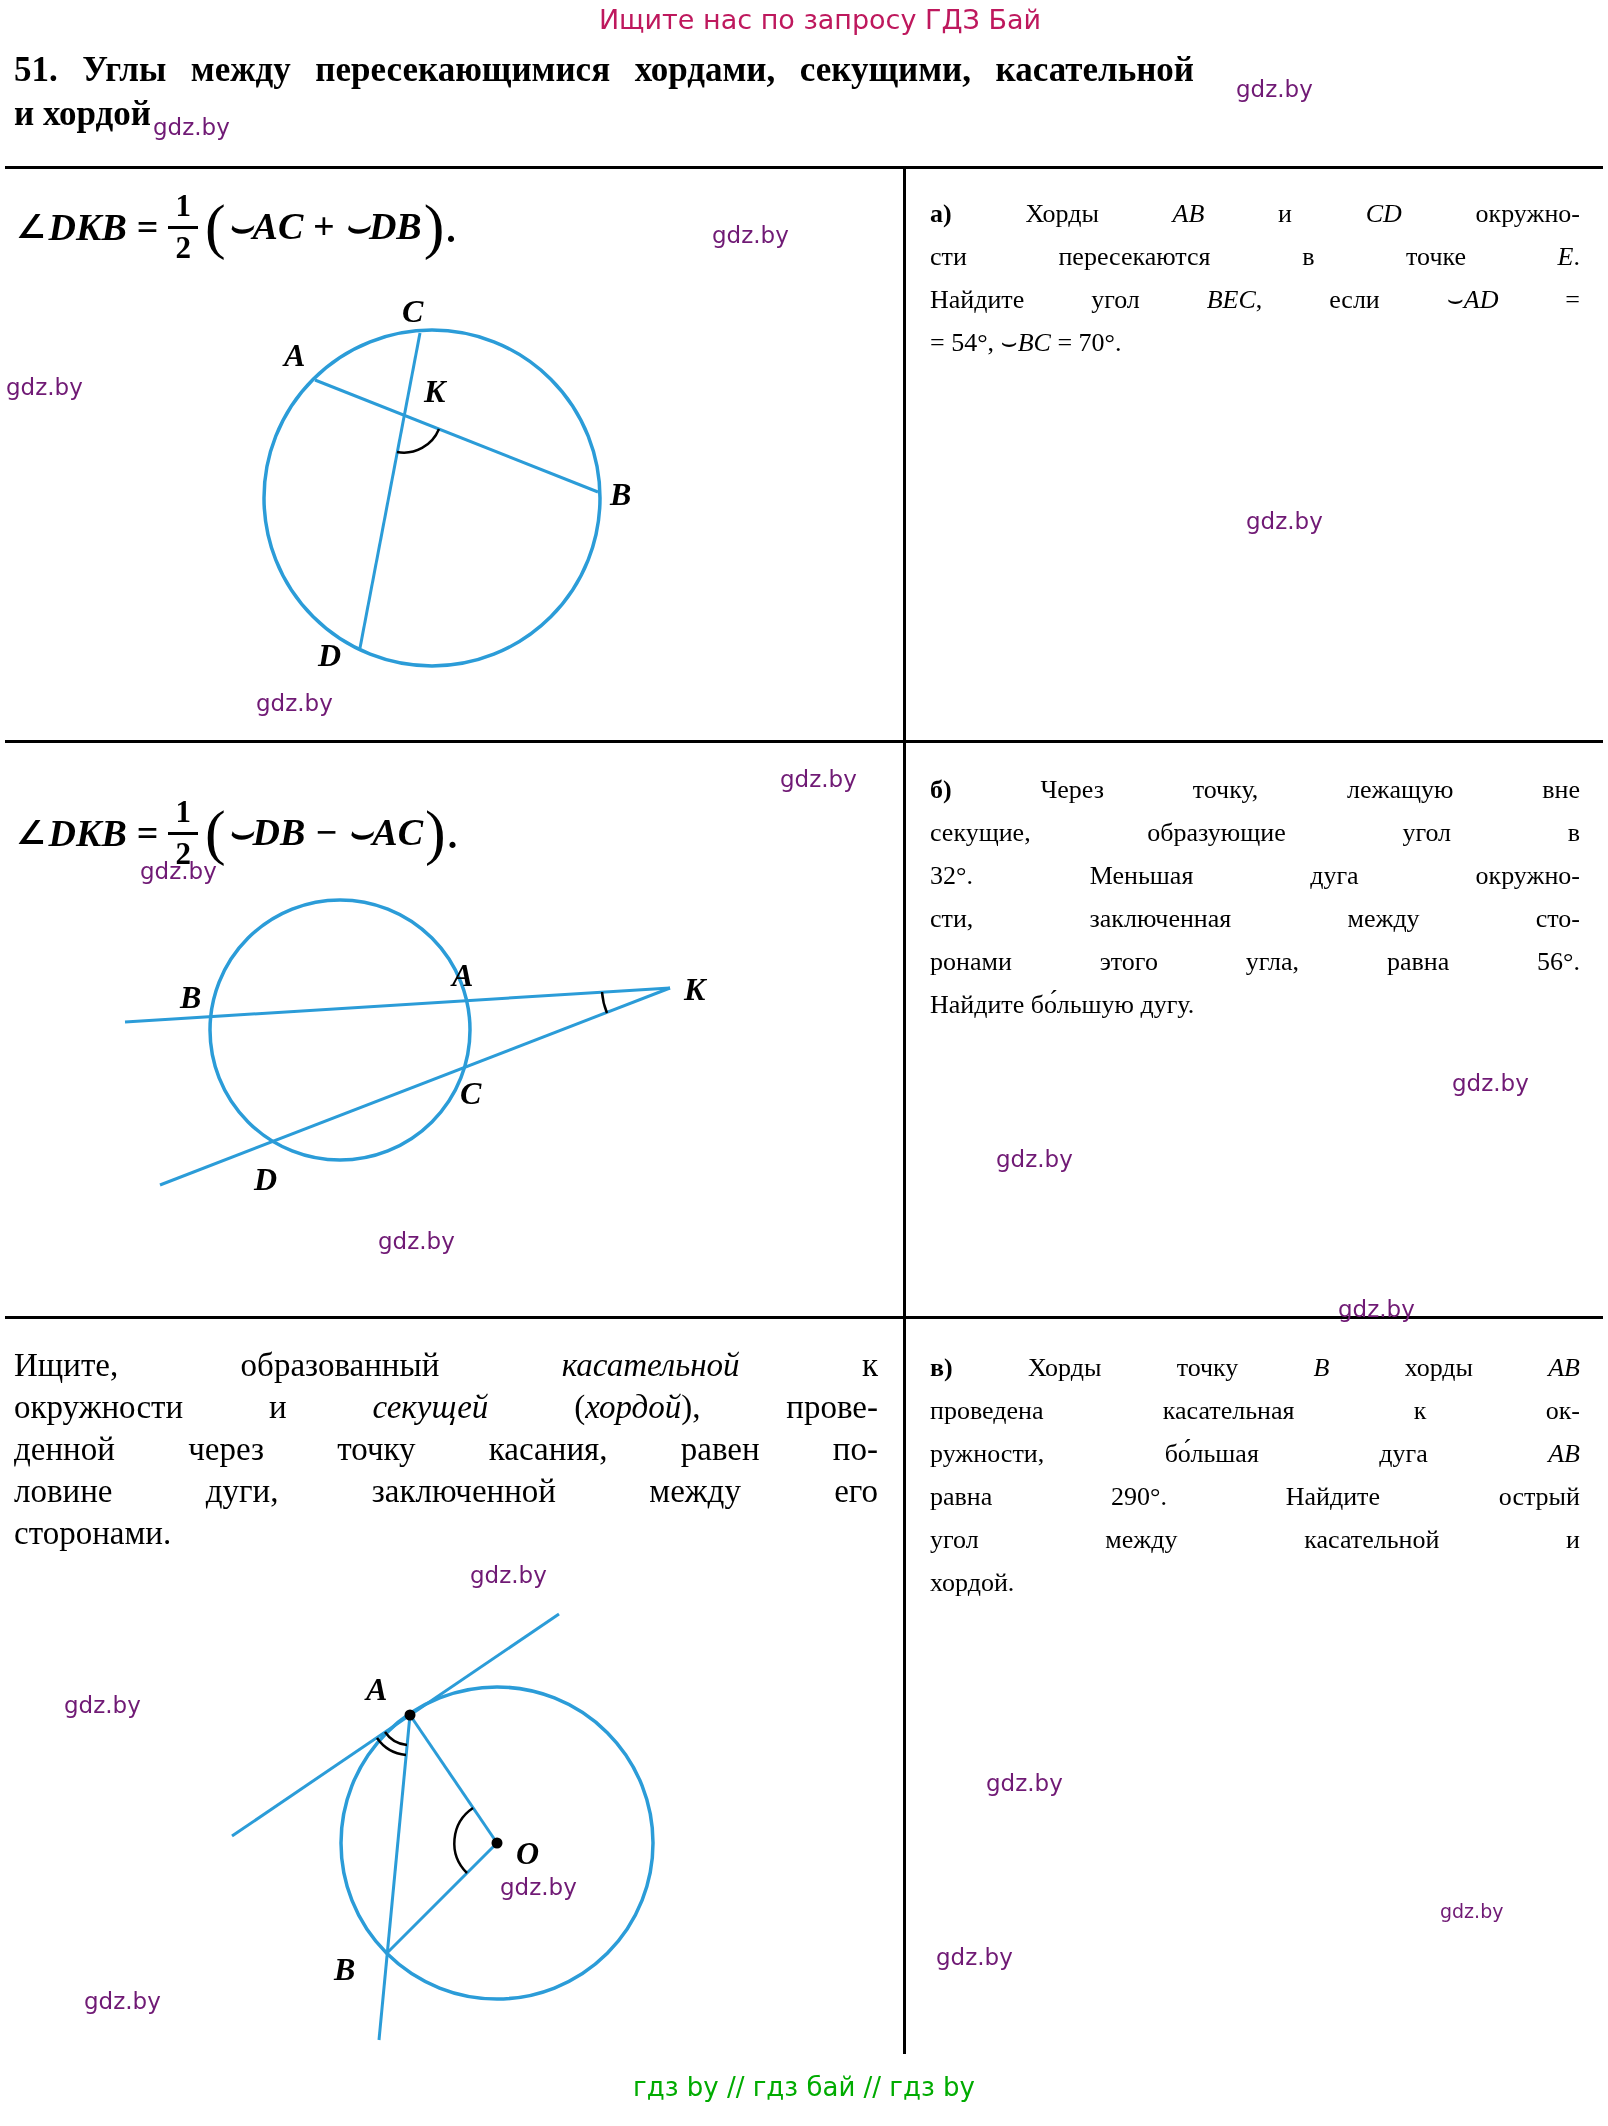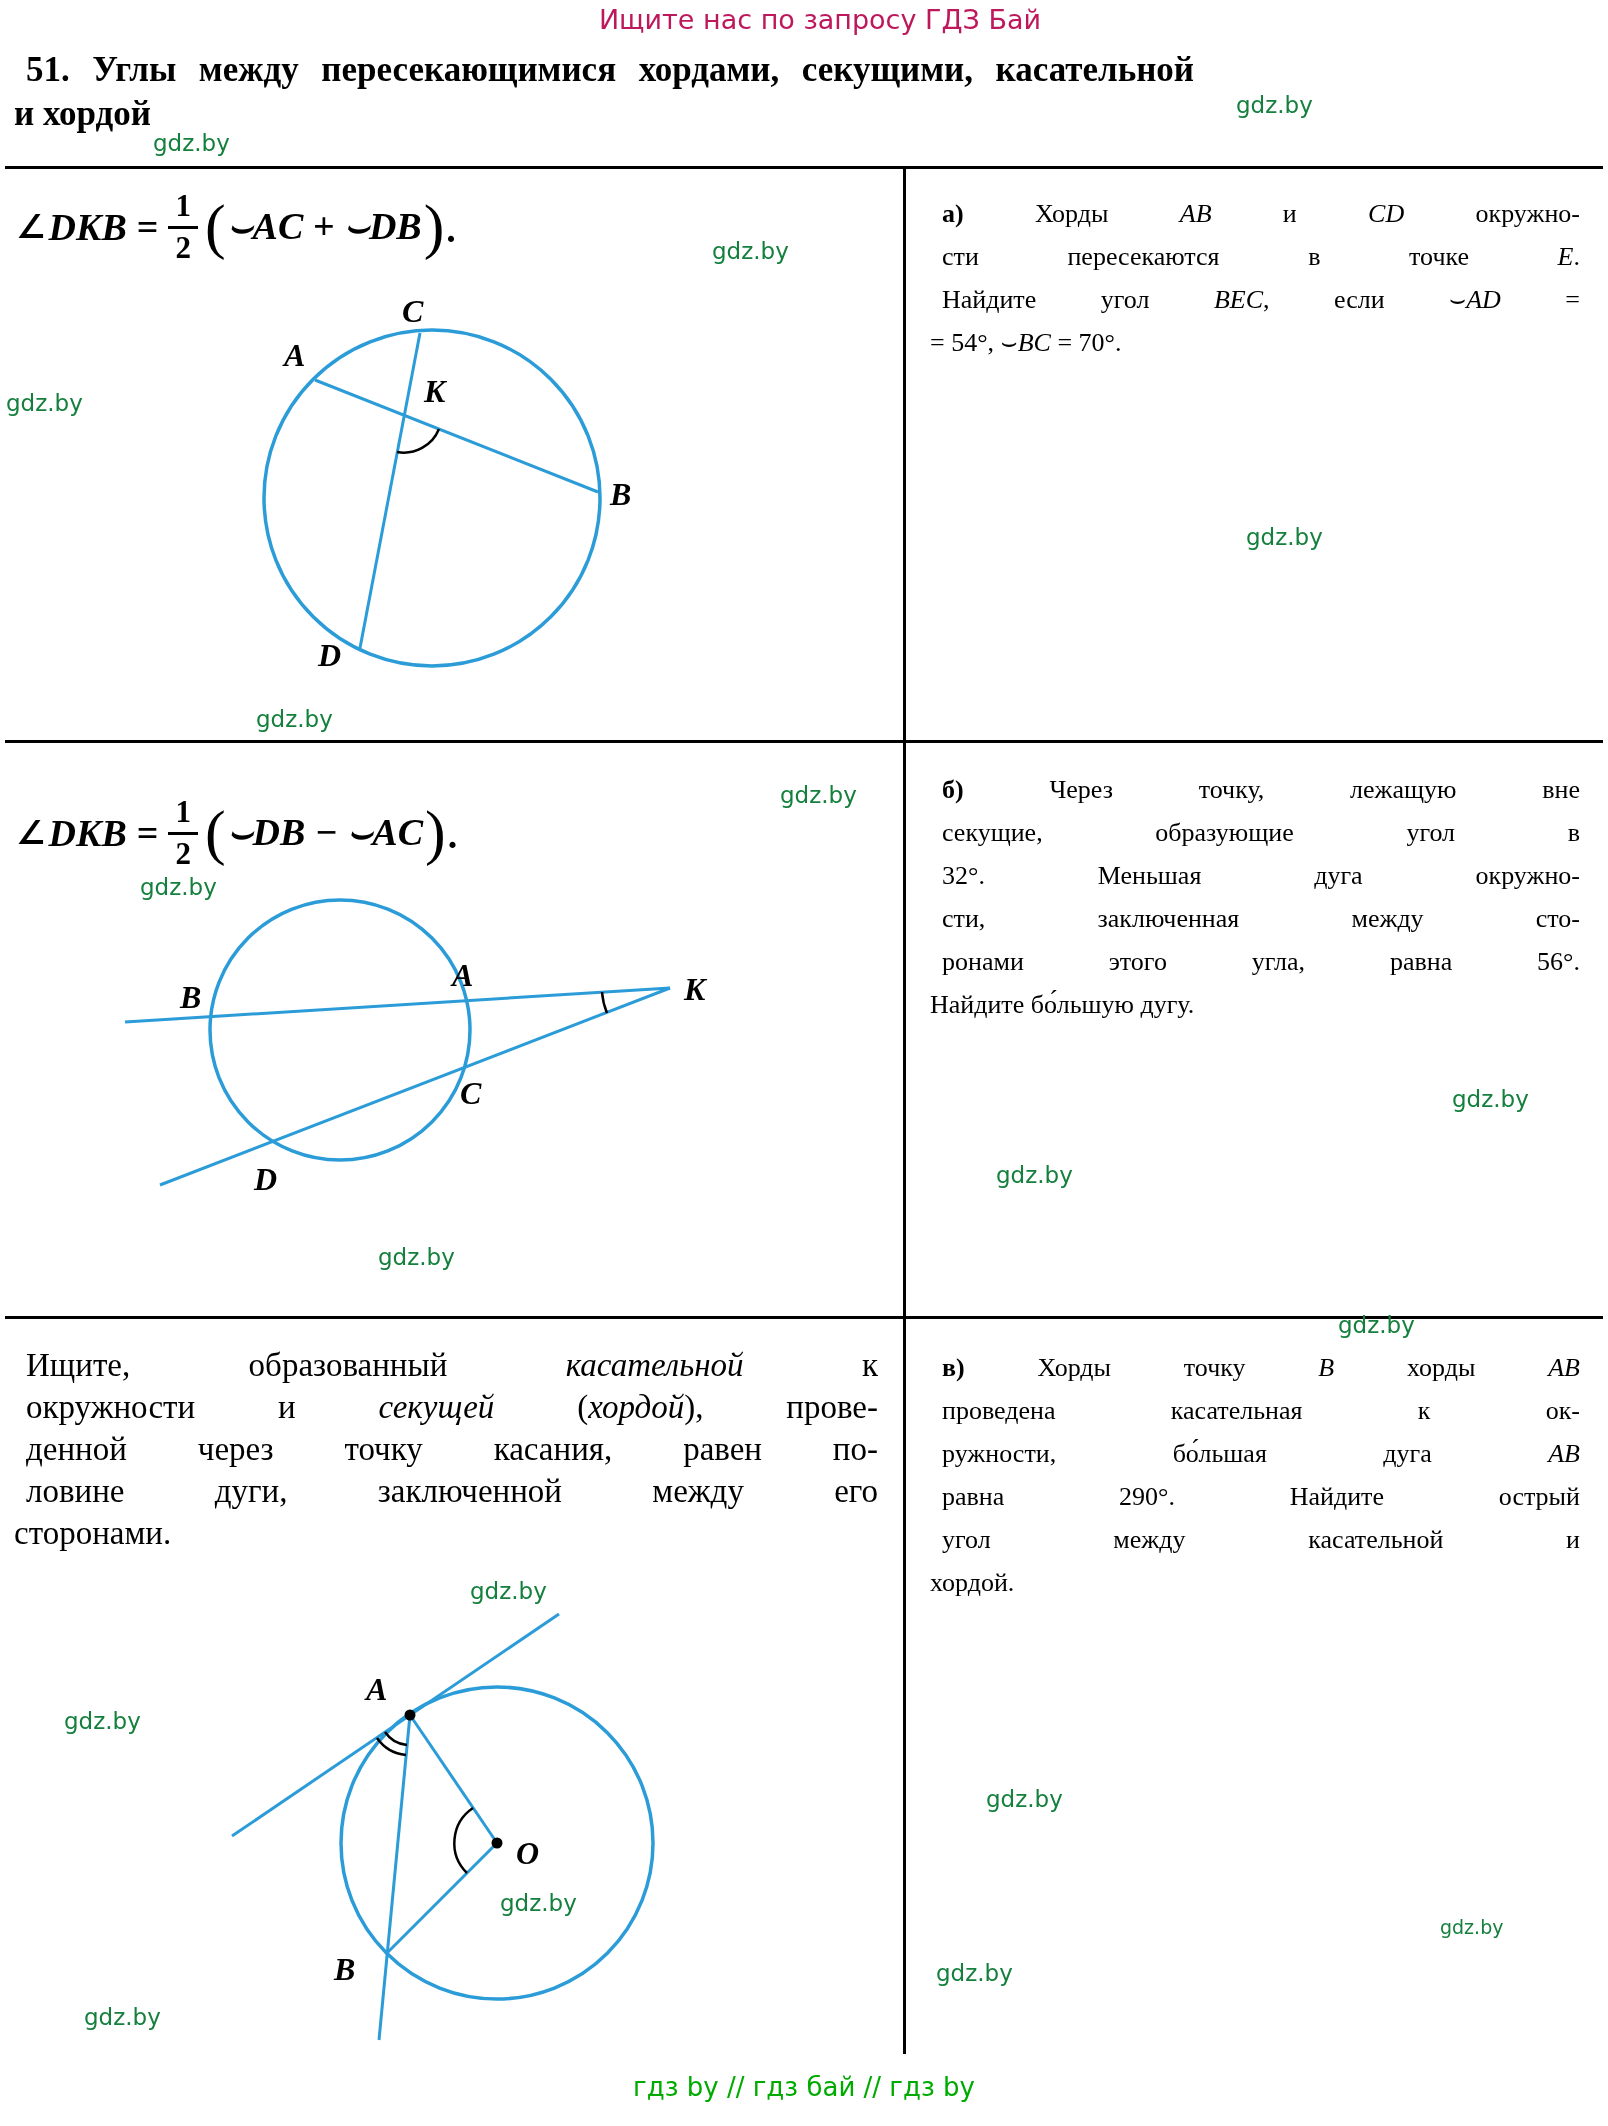--- a/index.html
+++ b/index.html
@@ -13,42 +13,42 @@
   .banner-top { top:4px; font-size:27px; color:#be185d;padding-left:16px; }
   .banner-bottom { top:2072px; font-size:26px; color:#00ab00; }
 
   .title { position:absolute; left:14px; top:48px; width:1180px;
     font-size:35px; font-weight:700; line-height:44px; }
 
   .hr { position:absolute; left:5px; width:1598px; height:3px; background:#000; }
   .vr { position:absolute; left:903px; top:166px; width:3px; height:1888px; background:#000; }
 
   .wm { position:absolute; font-family:"DejaVu Sans", sans-serif;
-    font-size:23px; color:#15803d; white-space:nowrap;margin-top:16px; }
+    font-size:23px; color:#701a75; white-space:nowrap; }
   .wm-sm { font-size:19px; }
 
   
   .formula { position:absolute; display:flex; align-items:center;
     font-size:38px; font-weight:700; }
   .f-sym { font-style:normal; font-family:"DejaVu Sans", sans-serif;
     font-size:33px; margin-right:3px; }
   .f-it { font-style:italic; }
   .f-eq { margin:0 10px; }
   .frac { display:inline-flex; flex-direction:column; align-items:center;
     font-size:31px; line-height:1.15; margin-right:5px; font-style:normal; }
   .fnum { border-bottom:3px solid #000; padding:0 7px 2px; }
   .fden { padding-top:1px; }
   .fp { font-size:62px; font-weight:400; font-style:normal; line-height:0.85; margin:0 2px; }
   .fdot { align-self:flex-end; padding-bottom:14px; }
 
   
   .prob { position:absolute; font-size:26px; line-height:43px; }
   .rule-text { position:absolute; font-size:33px; line-height:42px; }
   .rline { display:block; }
-  .rline-j { text-align:justify; text-align-last:justify;margin-left:12px; }
+  .rline-j { text-align:justify; text-align-last:justify; }
   .st-i { font-style:italic; }
   .st-b { font-weight:700; }
 
   .diagram { position:absolute; overflow:visible; }
   .dl { font-family:"Liberation Serif", serif; font-style:italic;
     font-weight:700; font-size:32px; fill:#000; }
 </style>
 </head>
 <body>
 

